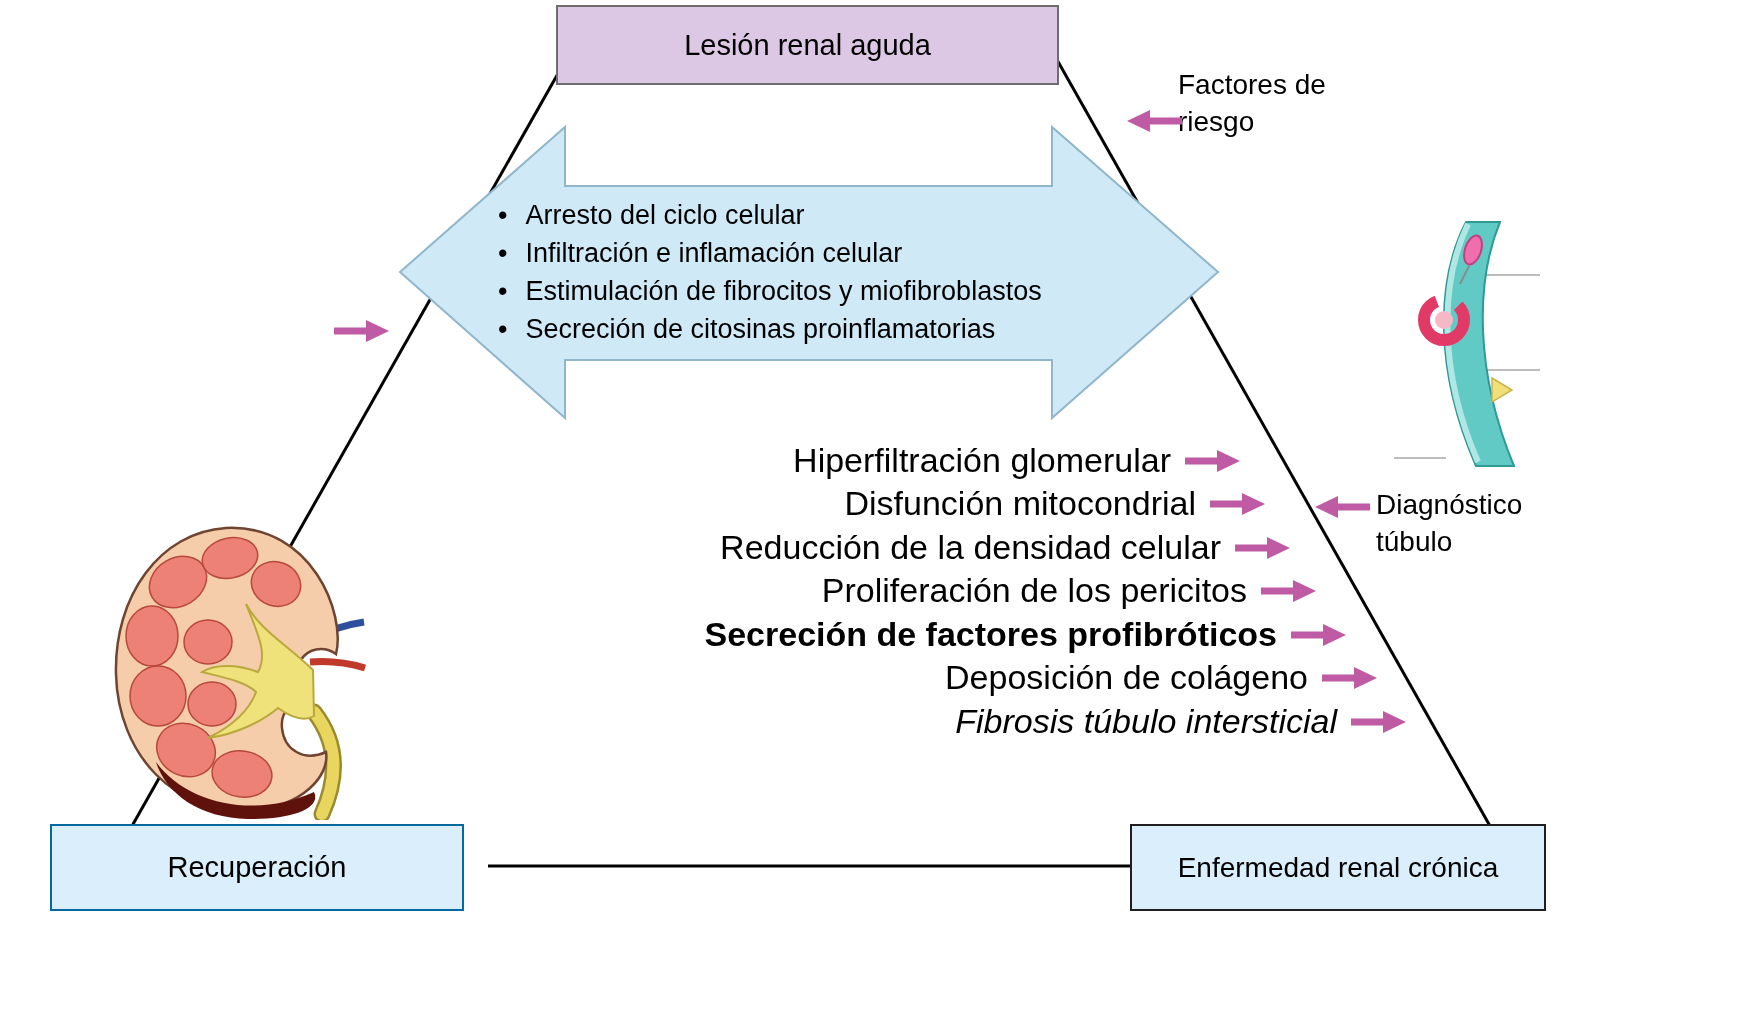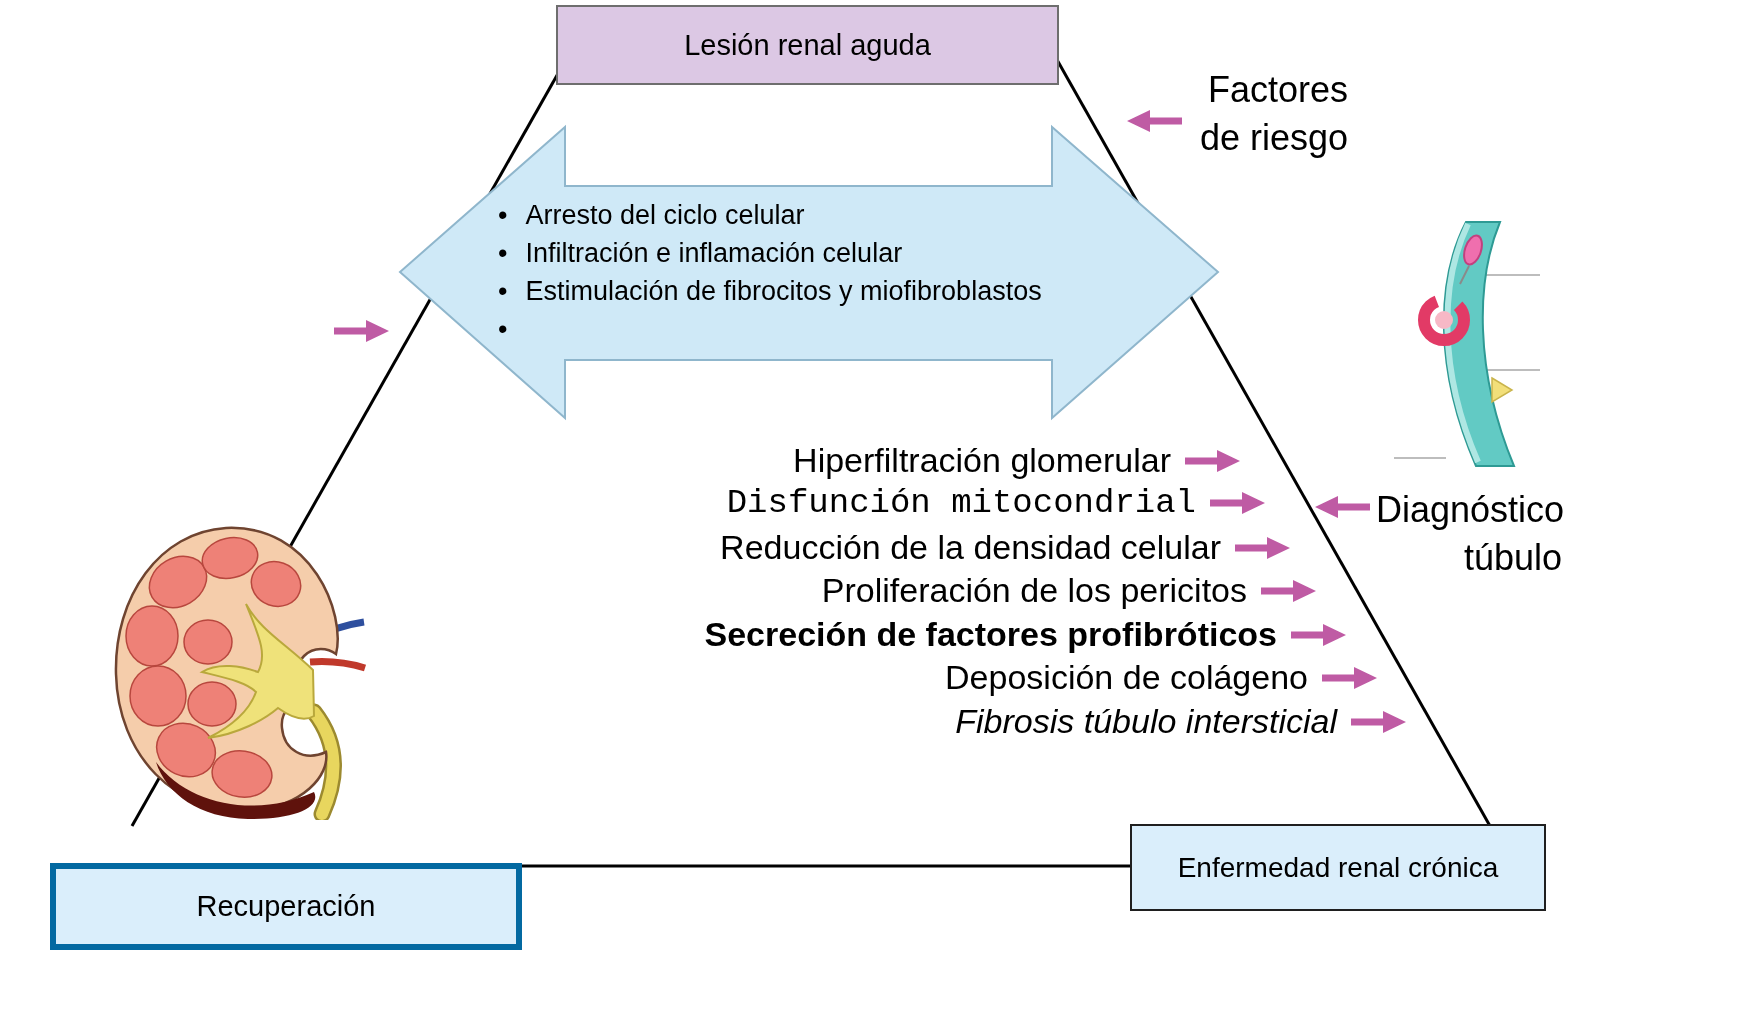--- a/index.html
+++ b/index.html
@@ -7,28 +7,28 @@
   body { font-family:"Liberation Sans", sans-serif; color:#000; }
   .canvas { position:relative; width:1761px; height:1024px; background:#fff; overflow:hidden; }
   .layer { position:absolute; left:0; top:0; }
   .abs { position:absolute; }
 
   .node {
     position:absolute; display:flex; align-items:center; justify-content:center;
     text-align:center; font-size:29px; line-height:1.2;
   }
   .box-top { left:556px; top:5px; width:503px; height:80px; background:#dcc8e4; border:2px solid #6e6e6e; }
-  .box-bl  { left:50px;  top:824px; width:472px; height:87px; background:#daeefb; border:6px solid #0369a1;margin-top:39px; }
+  .box-bl  { left:50px;  top:824px; width:414px; height:87px; background:#daeefb; border:2px solid #0369a1; }
   .box-br  { left:1130px; top:824px; width:416px; height:87px; background:#daeefb; border:2px solid #1f1f1f; font-size:28px; }
 
   .bullets { position:absolute; left:498px; top:196px; display:flex; flex-direction:column; }
   .bullet-row { display:flex; align-items:baseline; gap:18px; font-size:27px; line-height:38px; white-space:nowrap; }
   .bullet-row .bullet { font-size:27px; }
 
-  .callout { position:absolute; text-align:right; font-size:36px; line-height:1.33; }
+  .callout { position:absolute; text-align:left; font-size:28px; line-height:1.33; }
 
   .right-row { position:absolute; display:flex; align-items:center; gap:14px; font-size:34px; white-space:nowrap; }
 
   .magenta { fill:#bf5ba4; }
 </style>
 </head>
 <body>
 
 <div class="canvas">
 
@@ -57,20 +57,21 @@
     <div class="bullet-row">
       <span class="bullet">•</span>
       <span>Infiltración e inflamación celular</span>
     </div>
     <div class="bullet-row">
       <span class="bullet">•</span>
       <span>Estimulación de fibrocitos y miofibroblastos</span>
     </div>
     <div class="bullet-row">
       <span class="bullet">•</span>
+      <span>Secreción de citosinas proinflamatorias</span>
     </div>
   </div>
 
   <div class="callout" style="left:1178px; top:66px; width:170px;">Factores de riesgo</div>
   <svg class="abs" style="left:1126px; top:108px;" width="56" height="26" viewBox="0 0 56 26">
     <polygon class="magenta" points="56,9.5 24,9.5 24,2 1,13 24,24 24,16.5 56,16.5"></polygon>
   </svg>
 
   <svg class="abs" style="left:334px; top:318px;" width="56" height="26" viewBox="0 0 56 26">
     <polygon class="magenta" points="0,9.5 32,9.5 32,2 55,13 32,24 32,16.5 0,16.5"></polygon>
@@ -81,21 +82,21 @@
     <polygon class="magenta" points="56,9.5 24,9.5 24,2 1,13 24,24 24,16.5 56,16.5"></polygon>
   </svg>
 
   <div>
     <div class="right-row" style="top:441px; right:520px;">
       <span>Hiperfiltración glomerular</span>
       <svg width="56" height="26" viewBox="0 0 56 26">
           <polygon class="magenta" points="0,9.5 32,9.5 32,2 55,13 32,24 32,16.5 0,16.5"></polygon>
         </svg>
     </div>
-    <div class="right-row" style="top:484px; right:495px;font-family:Liberation Mono, monospace;">
+    <div class="right-row" style="top:484px; right:495px;">
       <span>Disfunción mitocondrial</span>
       <svg width="56" height="26" viewBox="0 0 56 26">
           <polygon class="magenta" points="0,9.5 32,9.5 32,2 55,13 32,24 32,16.5 0,16.5"></polygon>
         </svg>
     </div>
     <div class="right-row" style="top:528px; right:470px;">
       <span>Reducción de la densidad celular</span>
       <svg width="56" height="26" viewBox="0 0 56 26">
           <polygon class="magenta" points="0,9.5 32,9.5 32,2 55,13 32,24 32,16.5 0,16.5"></polygon>
         </svg>

